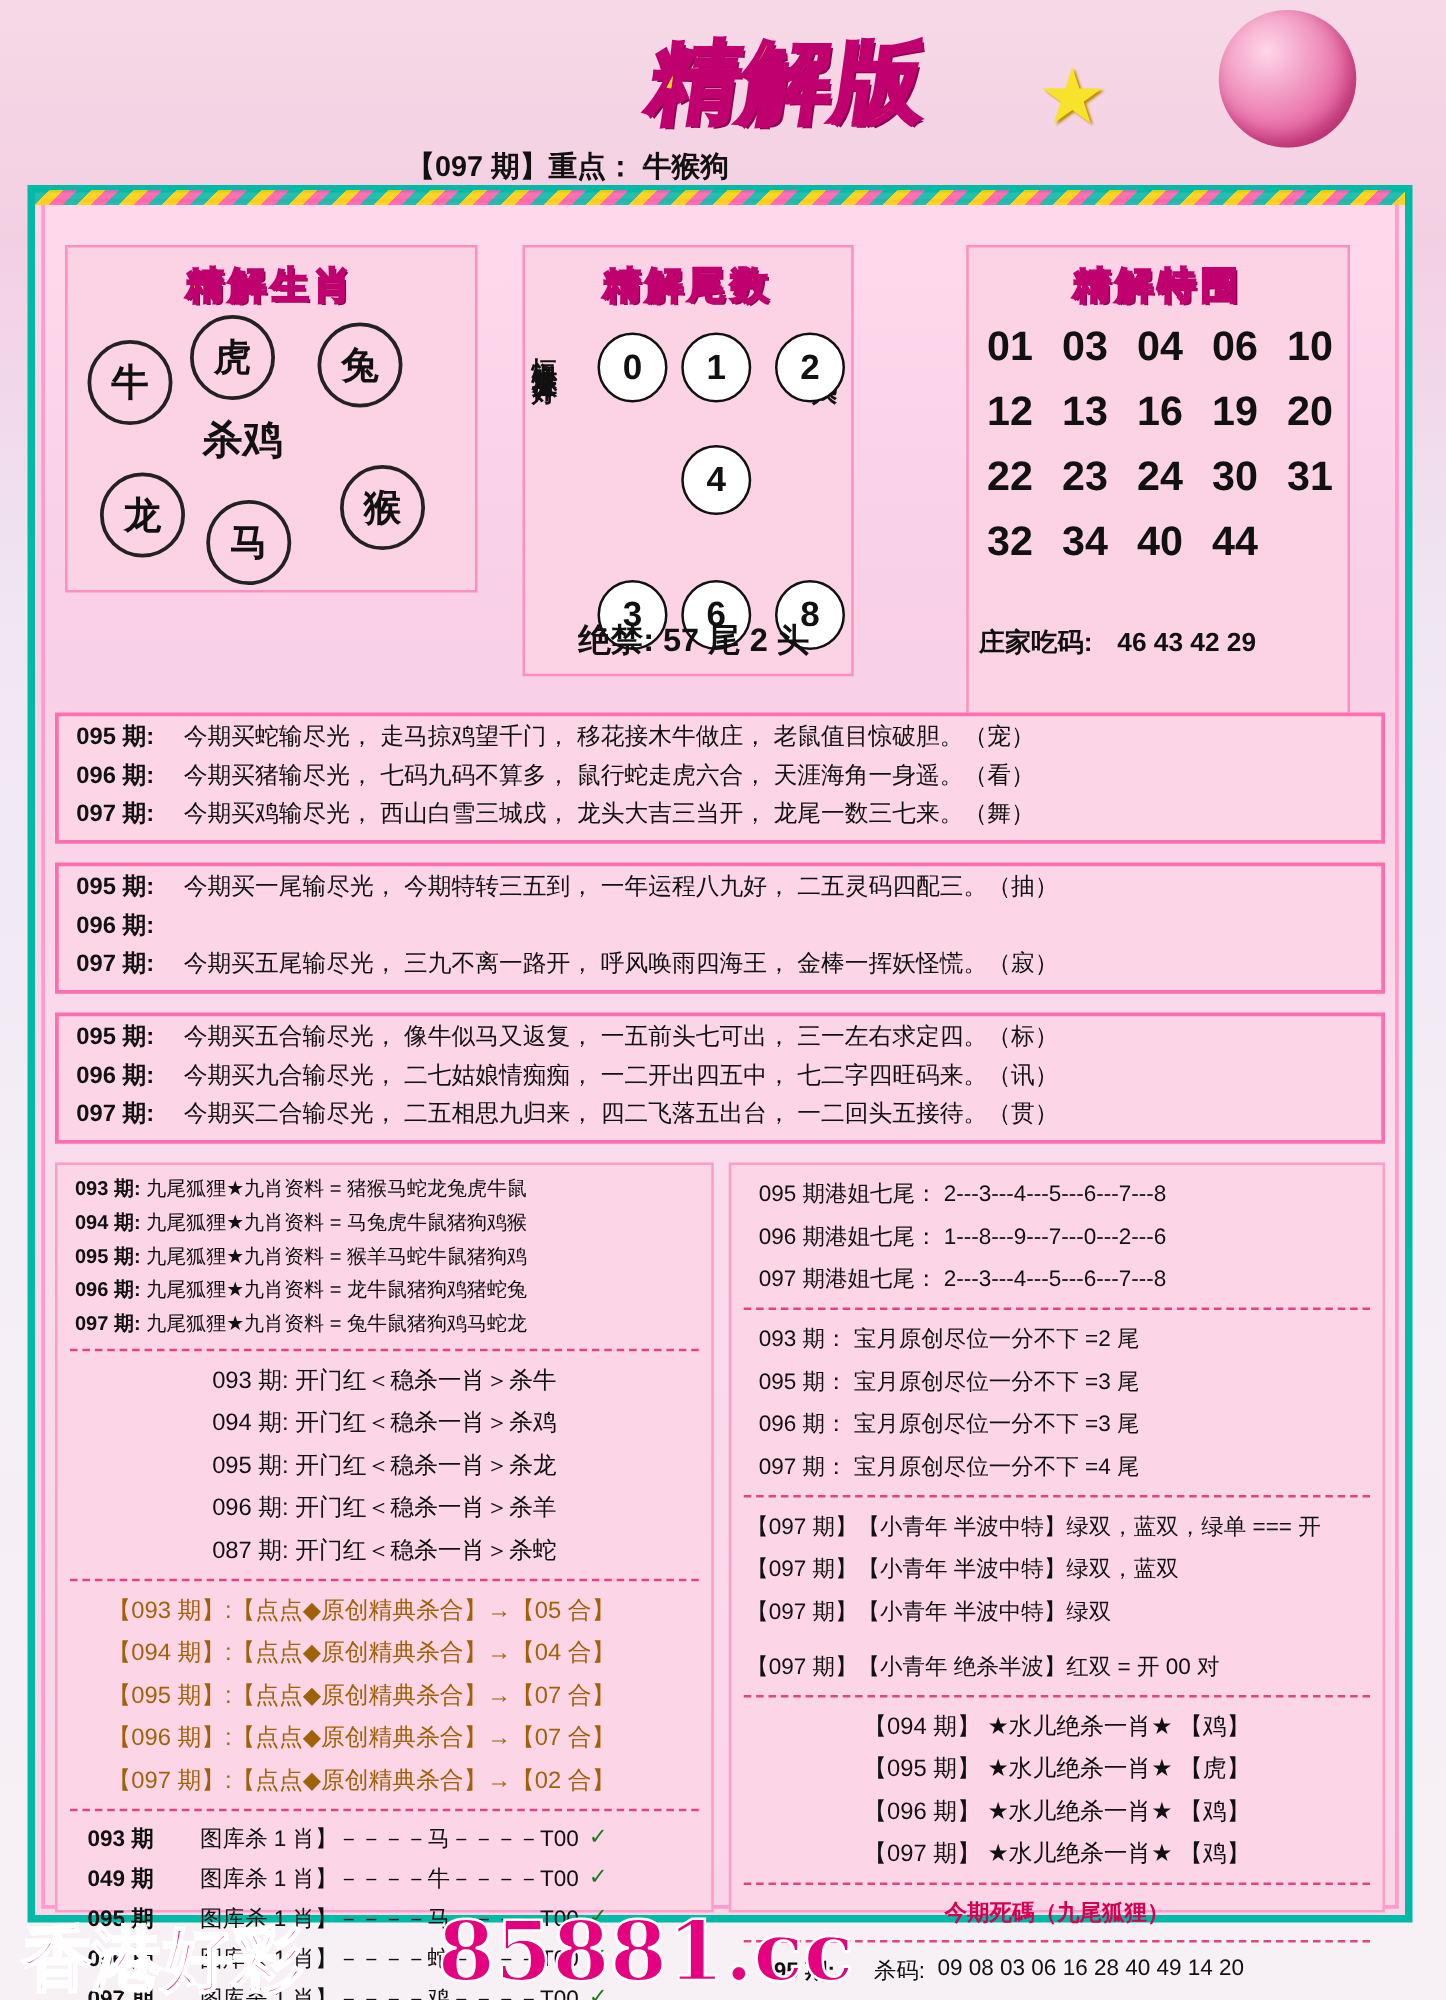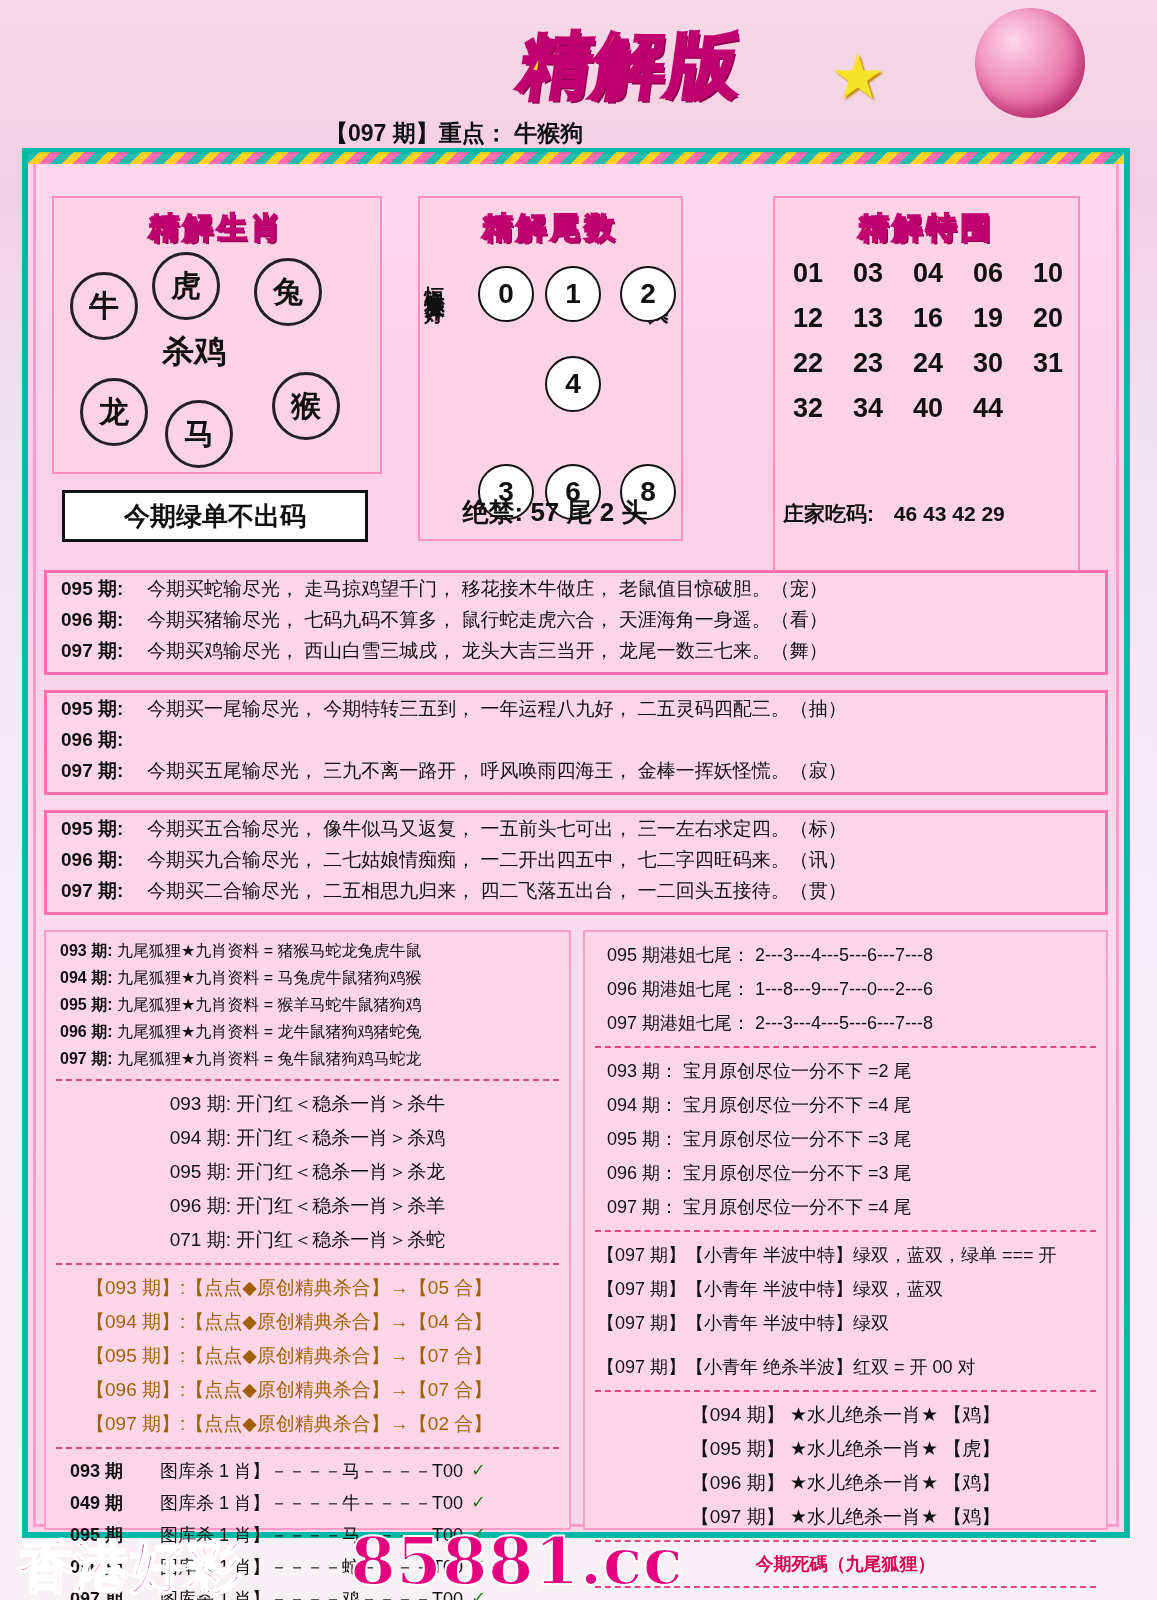--- a/index.html
+++ b/index.html
@@ -92,21 +92,21 @@
     position:absolute;writing-mode:vertical-rl;font-size:20px;font-weight:bold;color:#111;
     letter-spacing:3px;line-height:1.1;
   }
   .banline{
     position:absolute;left:430px;top:495px;width:250px;font-size:26px;font-weight:bold;color:#111;
     text-align:center;
   }
 
   .numgrid{position:absolute;left:783px;top:258px;width:290px;}
   .numgrid .row{display:flex;justify-content:space-between;margin-bottom:14px;}
-  .numgrid .n{width:50px;text-align:center;font-size:27px;font-weight:bold;color:#111;}
+  .numgrid .n{width:50px;text-align:center;font-size:33px;font-weight:bold;color:#111;}
   .eatline{position:absolute;left:783px;top:500px;width:290px;font-size:21px;font-weight:bold;color:#111;}
 
   
   .panel{
     position:absolute;left:44px;width:1064px;box-sizing:border-box;
     border:3px solid #ff6fb0;background:#fcd6e7;
   }
   .prow{display:flex;align-items:center;height:31px;padding-left:14px;font-size:19px;color:#111;white-space:nowrap;}
   .prow .lbl{width:86px;font-weight:bold;}
   .p1{top:570px;height:105px;}
@@ -157,21 +157,20 @@
   <div class="box b1">
     <div class="b-title">精解生肖</div>
   </div>
   <div class="zo" style="left:70px;top:272px;">牛</div>
   <div class="zo" style="left:152px;top:252px;">虎</div>
   <div class="zo" style="left:254px;top:258px;">兔</div>
   <div class="zo" style="left:80px;top:378px;">龙</div>
   <div class="zo" style="left:165px;top:400px;">马</div>
   <div class="zo" style="left:272px;top:372px;">猴</div>
   <div class="kill" style="left:162px;top:330px;">杀鸡</div>
-  <div class="greenbar">今期绿单不出码</div>
 
   <div class="box b2">
     <div class="b-title">精解尾数</div>
   </div>
   <div class="vtext" style="left:424px;top:270px;height:225px;">恒心锻炼身体好</div>
   <div class="vtext" style="left:648px;top:270px;height:225px;">西出阳关无故人</div>
   <div class="tail" style="left:478px;top:266px;">0</div>
   <div class="tail" style="left:545px;top:266px;">1</div>
   <div class="tail" style="left:620px;top:266px;">2</div>
   <div class="tail" style="left:545px;top:356px;">4</div>
@@ -269,21 +268,21 @@
     <div class="lrow"><span class="lb">095 期:</span> <span>九尾狐狸★九肖资料 = 猴羊马蛇牛鼠猪狗鸡</span></div>
     <div class="lrow"><span class="lb">096 期:</span> <span>九尾狐狸★九肖资料 = 龙牛鼠猪狗鸡猪蛇兔</span></div>
     <div class="lrow"><span class="lb">097 期:</span> <span>九尾狐狸★九肖资料 = 兔牛鼠猪狗鸡马蛇龙</span></div>
 
     <div class="dashed"></div>
 
     <div class="cRow">093 期: 开门红＜稳杀一肖＞杀牛</div>
     <div class="cRow">094 期: 开门红＜稳杀一肖＞杀鸡</div>
     <div class="cRow">095 期: 开门红＜稳杀一肖＞杀龙</div>
     <div class="cRow">096 期: 开门红＜稳杀一肖＞杀羊</div>
-    <div class="cRow">071 期: 开门红＜稳杀一肖＞杀蛇</div>
+    <div class="cRow">087 期: 开门红＜稳杀一肖＞杀蛇</div>
 
     <div class="dashed"></div>
 
     <div class="cRowL">【093 期】:【点点◆原创精典杀合】→【05 合】</div>
     <div class="cRowL">【094 期】:【点点◆原创精典杀合】→【04 合】</div>
     <div class="cRowL">【095 期】:【点点◆原创精典杀合】→【07 合】</div>
     <div class="cRowL">【096 期】:【点点◆原创精典杀合】→【07 合】</div>
     <div class="cRowL">【097 期】:【点点◆原创精典杀合】→【02 合】</div>
 
     <div class="dashed"></div>
@@ -317,21 +316,20 @@
 
   <div class="colR">
     <div style="height:6px;"></div>
     <div class="rrow">095 期港姐七尾： 2---3---4---5---6---7---8</div>
     <div class="rrow">096 期港姐七尾： 1---8---9---7---0---2---6</div>
     <div class="rrow">097 期港姐七尾： 2---3---4---5---6---7---8</div>
 
     <div class="dashed"></div>
 
     <div class="rrow">093 期： 宝月原创尽位一分不下 =2 尾</div>
-    <div class="rrow">094 期： 宝月原创尽位一分不下 =4 尾</div>
     <div class="rrow">095 期： 宝月原创尽位一分不下 =3 尾</div>
     <div class="rrow">096 期： 宝月原创尽位一分不下 =3 尾</div>
     <div class="rrow">097 期： 宝月原创尽位一分不下 =4 尾</div>
 
     <div class="dashed"></div>
 
     <div class="rrow2">【097 期】【小青年 半波中特】绿双，蓝双，绿单 === 开</div>
     <div class="rrow2">【097 期】【小青年 半波中特】绿双，蓝双</div>
     <div class="rrow2">【097 期】【小青年 半波中特】绿双</div>
     <div style="height:10px;"></div>

